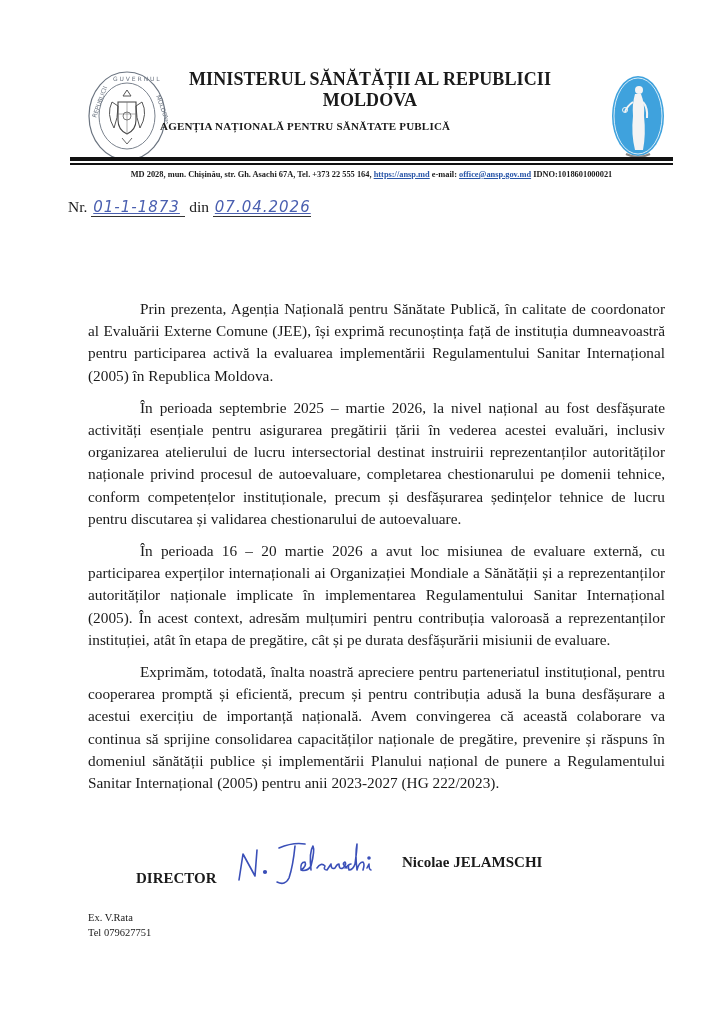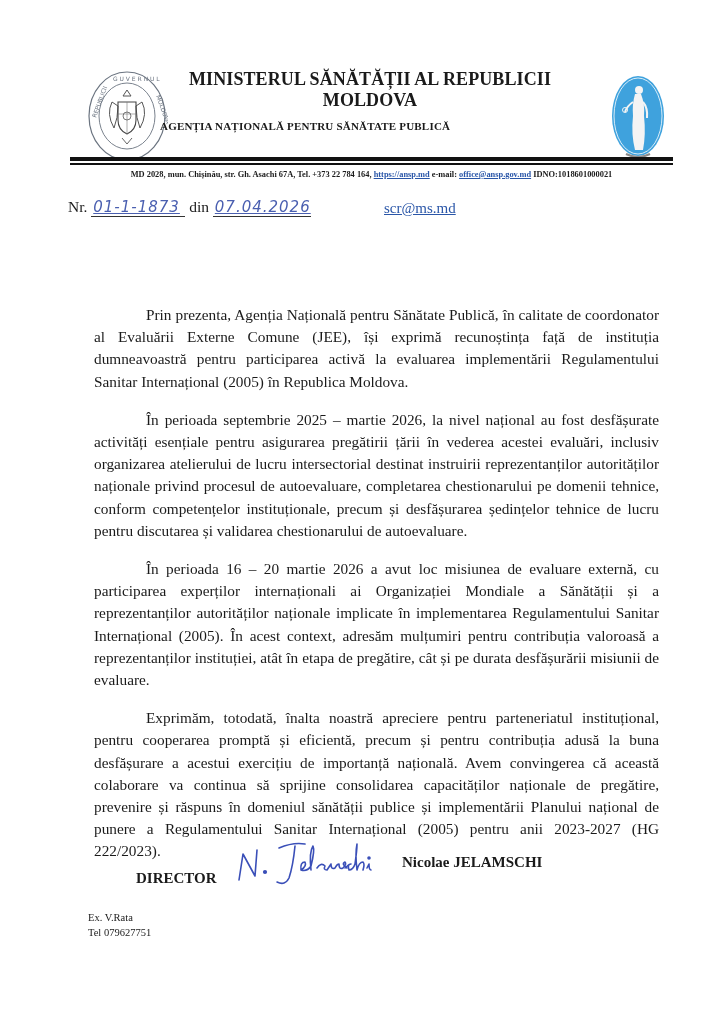--- a/index.html
+++ b/index.html
@@ -27,21 +27,21 @@
       border-bottom: 1px solid #333; padding: 0 6px 0 2px; text-decoration: underline; }
     #ref-number { width: 86px; }
     #ref-date { width: 90px; }
 
     #recipient { left: 384px; top: 198px; font-size: 15px; line-height: 21px; }
     #recipient .b { font-weight: bold; }
     #recipient a { color: #2a56a8; text-decoration: underline; font-weight: normal; }
 
     
     #letter-body { left: 78px; top: 288px; width: 597px; font-size: 15.3px; line-height: 22.2px; }
-    #letter-body p { margin: 16px; text-align: justify; text-indent: 52px; hyphens: none; }
+    #letter-body p { margin: 10px; text-align: justify; text-indent: 52px; hyphens: none; }
 
     
     #signature-row { left: 136px; top: 846px; font-size: 15px; font-weight: bold; white-space: nowrap; }
     #director-label { position: absolute; left: 0; top: 24px; }
     #signature { position: absolute; left: 99px; top: -10px; width: 168px; height: 50px; }
     #director-name { position: absolute; left: 266px; top: 8px; }
 
     
     #executor { left: 88px; top: 910px; font-size: 10.5px; line-height: 15px; }
   </style>
@@ -81,36 +81,35 @@
     <path d="M35 30 q5 6 4 16" fill="none" stroke="#f4f4f4" stroke-width="2"></path>
     <circle cx="17" cy="38" r="2.5" fill="none" stroke="#f4f4f4" stroke-width="1"></circle>
     <path d="M18 82 q12 6 24 0" fill="none" stroke="#8a8a8a" stroke-width="2"></path>
   </svg>
 </div>
 
 <div id="rule-thick" class="abs"></div>
 <div id="rule-thin" class="abs"></div>
 
 <div id="contact-line" class="abs serif">
-  <span>MD 2028, mun. Chișinău, str. Gh. Asachi 67A, Tel. +373 22 784 164,</span>
+  <span>MD 2028, mun. Chișinău, str. Gh. Asachi 67A, Tel. +373 22 555 164,</span>
   <a>https://ansp.md</a>
   <span>e-mail:</span>
   <a>office@ansp.gov.md</a>
   <span>IDNO:1018601000021</span>
 </div>
 
 <div id="ref-line" class="abs serif">
   <span>Nr.</span>
   <span id="ref-number" class="hand">01-1-1873</span>
   <span>din</span>
   <span id="ref-date" class="hand">07.04.2026</span>
 </div>
 
 <div id="recipient" class="abs serif">
-  <div><a>scr@ms.md</a></div>
 </div>
 
 <div id="letter-body" class="abs serif">
   <p>Prin prezenta, Agenția Națională pentru Sănătate Publică, în calitate de coordonator al Evaluării Externe Comune (JEE), își exprimă recunoștința față de instituția dumneavoastră pentru participarea activă la evaluarea implementării Regulamentului Sanitar Internațional (2005) în Republica Moldova.</p>
   <p>În perioada septembrie 2025 – martie 2026, la nivel național au fost desfășurate activități esențiale pentru asigurarea pregătirii țării în vederea acestei evaluări, inclusiv organizarea atelierului de lucru intersectorial destinat instruirii reprezentanților autorităților naționale privind procesul de autoevaluare, completarea chestionarului pe domenii tehnice, conform competențelor instituționale, precum și desfășurarea ședințelor tehnice de lucru pentru discutarea și validarea chestionarului de autoevaluare.</p>
   <p>În perioada 16 – 20 martie 2026 a avut loc misiunea de evaluare externă, cu participarea experților internaționali ai Organizației Mondiale a Sănătății și a reprezentanților autorităților naționale implicate în implementarea Regulamentului Sanitar Internațional (2005). În acest context, adresăm mulțumiri pentru contribuția valoroasă a reprezentanților instituției, atât în etapa de pregătire, cât și pe durata desfășurării misiunii de evaluare.</p>
   <p>Exprimăm, totodată, înalta noastră apreciere pentru parteneriatul instituțional, pentru cooperarea promptă și eficientă, precum și pentru contribuția adusă la buna desfășurare a acestui exercițiu de importanță națională. Avem convingerea că această colaborare va continua să sprijine consolidarea capacităților naționale de pregătire, prevenire și răspuns în domeniul sănătății publice și implementării Planului național de punere a Regulamentului Sanitar Internațional (2005) pentru anii 2023-2027 (HG 222/2023).</p>
 </div>
 
 <div id="signature-row" class="abs serif">

